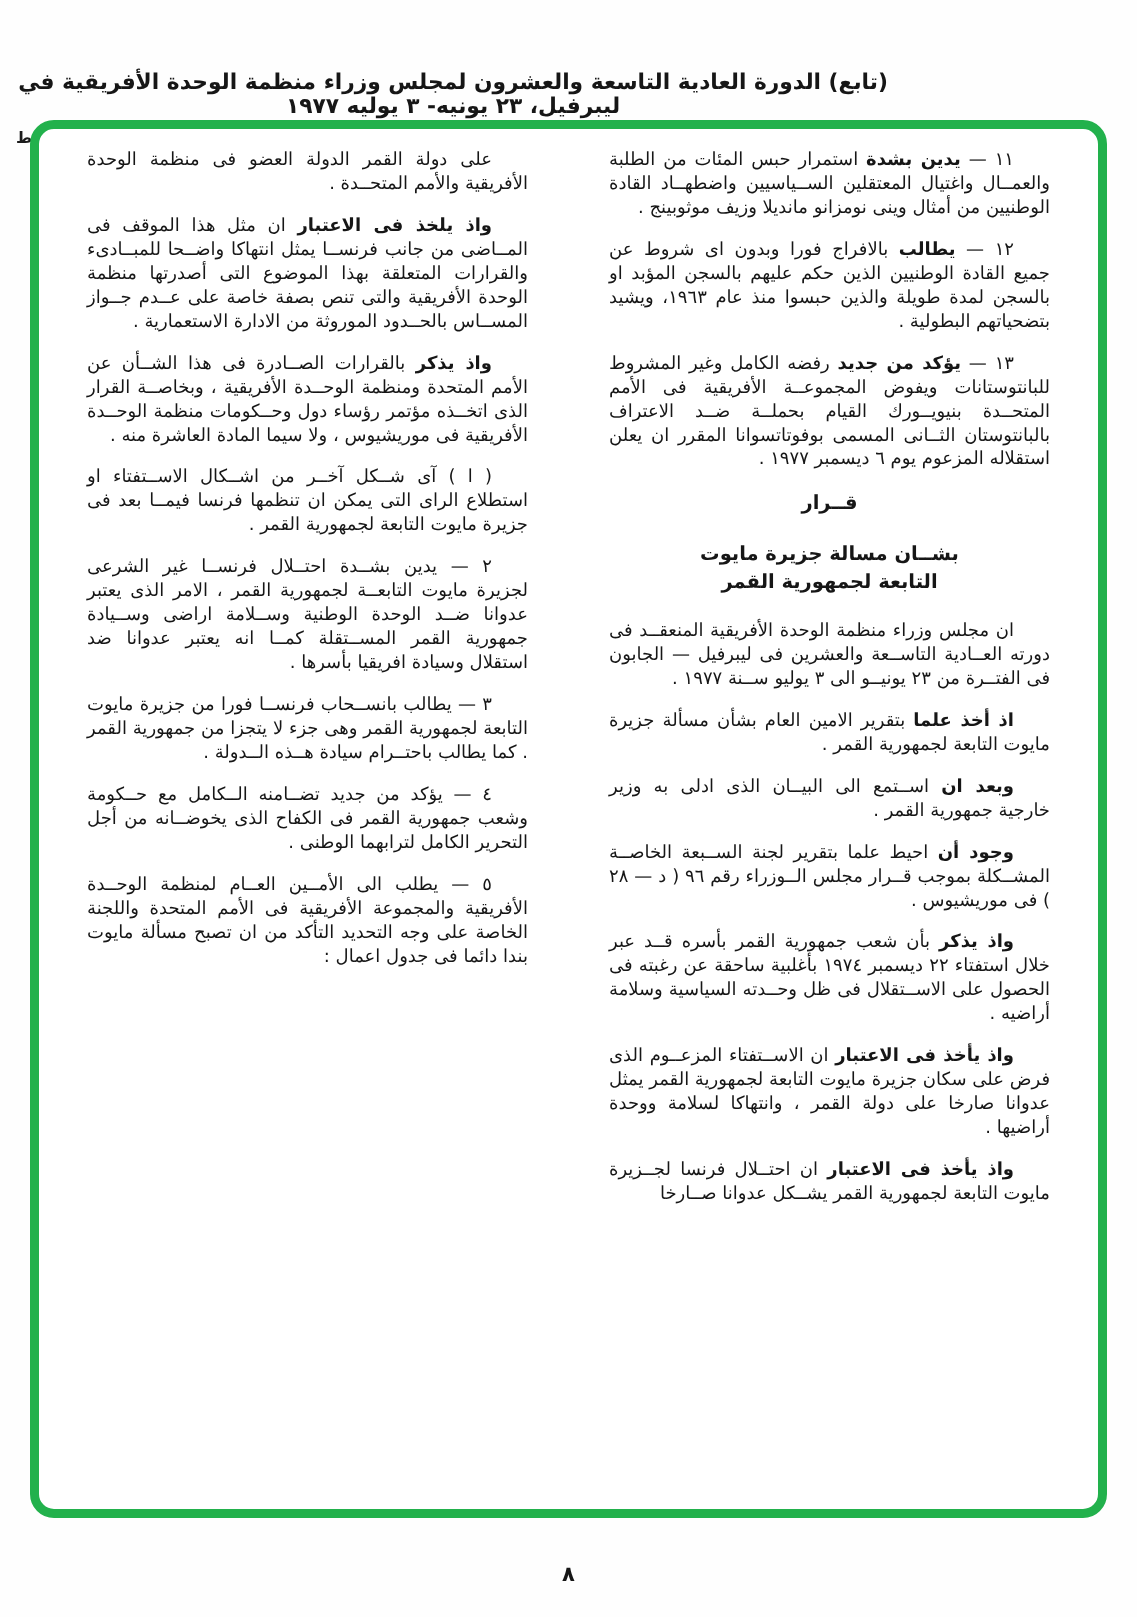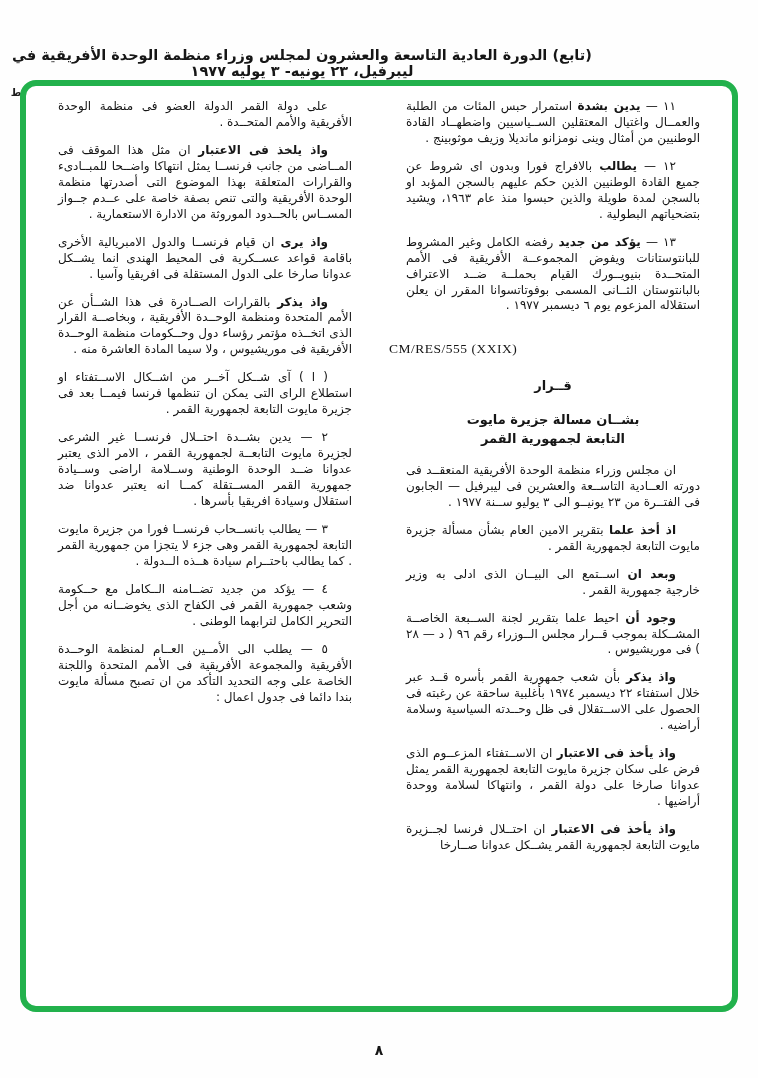--- a/index.html
+++ b/index.html
@@ -41,35 +41,33 @@
   <div class="h-line1" dir="rtl">(تابع) الدورة العادية التاسعة والعشرون لمجلس وزراء منظمة الوحدة الأفريقية في ليبرفيل، ٢٣ يونيه- ٣ يوليه ١٩٧٧</div>
   <div class="h-line2" dir="rtl">المصدر: "قرارات وتوصيات وبيانات منظمة الوحدة الأفريقية ١٩٦٣-١٩٨٣، وزارة الخارجية، جمهورية مصر العربية، ط ١٩٨٥، ص ٤٢٣-٤٥٣"</div>
 </div>
 
 <div class="frame" style="border-color: rgb(34, 177, 76);">
   <div class="columns">
     <div class="col" dir="rtl">
         <p class="para"><span>١١ — </span><span class="b">يدين بشدة</span> استمرار حبس المئات من الطلبة والعمــال واغتيال المعتقلين الســياسيين واضطهــاد القادة الوطنيين من أمثال وينى نومزانو مانديلا وزيف موثوبينج .</p>
         <p class="para"><span>١٢ — </span><span class="b">يطالب</span> بالافراج فورا وبدون اى شروط عن جميع القادة الوطنيين الذين حكم عليهم بالسجن المؤبد او بالسجن لمدة طويلة والذين حبسوا منذ عام ١٩٦٣، ويشيد بتضحياتهم البطولية .</p>
         <p class="para"><span>١٣ — </span><span class="b">يؤكد من جديد</span> رفضه الكامل وغير المشروط للبانتوستانات ويفوض المجموعــة الأفريقية فى الأمم المتحــدة بنيويــورك القيام بحملــة ضــد الاعتراف بالبانتوستان الثــانى المسمى بوفوتاتسوانا المقرر ان يعلن استقلاله المزعوم يوم ٦ ديسمبر ١٩٧٧ .</p>
-        <p class="ref">CM/RES/555 (XXIX)</p>
         <p class="heading">قــرار</p>
         <p class="heading">بشــان مسالة جزيرة مايوت<br>التابعة لجمهورية القمر</p>
         <p class="para">ان مجلس وزراء منظمة الوحدة الأفريقية المنعقــد فى دورته العــادية التاســعة والعشرين فى ليبرفيل — الجابون فى الفتــرة من ٢٣ يونيــو الى ٣ يوليو ســنة ١٩٧٧ .</p>
         <p class="para"><span class="b">اذ أخذ علما</span> بتقرير الامين العام بشأن مسألة جزيرة مايوت التابعة لجمهورية القمر .</p>
         <p class="para"><span class="b">وبعد ان</span> اســتمع الى البيــان الذى ادلى به وزير خارجية جمهورية القمر .</p>
         <p class="para"><span class="b">وجود أن</span> احيط علما بتقرير لجنة الســبعة الخاصــة المشــكلة بموجب قــرار مجلس الــوزراء رقم ٩٦ ( د — ٢٨ ) فى موريشيوس .</p>
         <p class="para"><span class="b">واذ يذكر</span> بأن شعب جمهورية القمر بأسره قــد عبر خلال استفتاء ٢٢ ديسمبر ١٩٧٤ بأغلبية ساحقة عن رغبته فى الحصول على الاســتقلال فى ظل وحــدته السياسية وسلامة أراضيه .</p>
         <p class="para"><span class="b">واذ يأخذ فى الاعتبار</span> ان الاســتفتاء المزعــوم الذى فرض على سكان جزيرة مايوت التابعة لجمهورية القمر يمثل عدوانا صارخا على دولة القمر ، وانتهاكا لسلامة ووحدة أراضيها .</p>
         <p class="para"><span class="b">واذ يأخذ فى الاعتبار</span> ان احتــلال فرنسا لجــزيرة مايوت التابعة لجمهورية القمر يشــكل عدوانا صــارخا</p>
       </div>
     <div class="col" dir="rtl">
         <p class="para">على دولة القمر الدولة العضو فى منظمة الوحدة الأفريقية والأمم المتحــدة .</p>
         <p class="para"><span class="b">واذ يلخذ فى الاعتبار</span> ان مثل هذا الموقف فى المــاضى من جانب فرنســا يمثل انتهاكا واضــحا للمبــادىء والقرارات المتعلقة بهذا الموضوع التى أصدرتها منظمة الوحدة الأفريقية والتى تنص بصفة خاصة على عــدم جــواز المســاس بالحــدود الموروثة من الادارة الاستعمارية .</p>
-        <p class="para"><span class="b">واذ يرى</span> ان قيام فرنســا والدول الامبريالية الأخرى باقامة قواعد عســكرية فى المحيط الهندى انما يشــكل عدوانا صارخا على الدول المستقلة فى افريقيا وآسيا .</p>
         <p class="para"><span class="b">واذ يذكر</span> بالقرارات الصــادرة فى هذا الشــأن عن الأمم المتحدة ومنظمة الوحــدة الأفريقية ، وبخاصــة القرار الذى اتخــذه مؤتمر رؤساء دول وحــكومات منظمة الوحــدة الأفريقية فى موريشيوس ، ولا سيما المادة العاشرة منه .</p>
         <p class="para"><span>( ا ) </span>آى شــكل آخــر من اشــكال الاســتفتاء او استطلاع الراى التى يمكن ان تنظمها فرنسا فيمــا بعد فى جزيرة مايوت التابعة لجمهورية القمر .</p>
         <p class="para"><span>٢ — </span>يدين بشــدة احتــلال فرنســا غير الشرعى لجزيرة مايوت التابعــة لجمهورية القمر ، الامر الذى يعتبر عدوانا ضــد الوحدة الوطنية وســلامة اراضى وســيادة جمهورية القمر المســتقلة كمــا انه يعتبر عدوانا ضد استقلال وسيادة افريقيا بأسرها .</p>
         <p class="para"><span>٣ — </span>يطالب بانســحاب فرنســا فورا من جزيرة مايوت التابعة لجمهورية القمر وهى جزء لا يتجزا من جمهورية القمر . كما يطالب باحتــرام سيادة هــذه الــدولة .</p>
         <p class="para"><span>٤ — </span>يؤكد من جديد تضــامنه الــكامل مع حــكومة وشعب جمهورية القمر فى الكفاح الذى يخوضــانه من أجل التحرير الكامل لترابهما الوطنى .</p>
         <p class="para"><span>٥ — </span>يطلب الى الأمــين العــام لمنظمة الوحــدة الأفريقية والمجموعة الأفريقية فى الأمم المتحدة واللجنة الخاصة على وجه التحديد التأكد من ان تصبح مسألة مايوت بندا دائما فى جدول اعمال :</p>
       </div>
   </div>
 </div>
 

